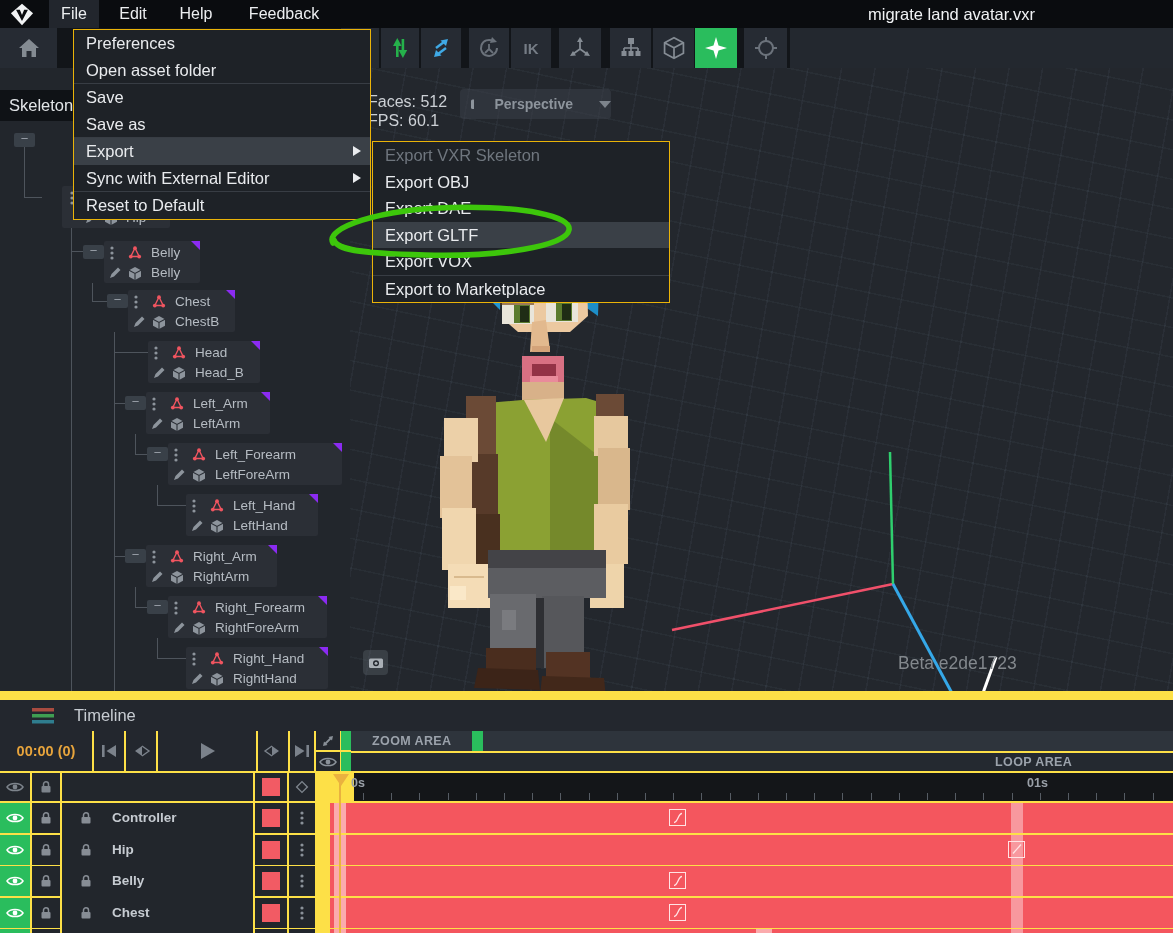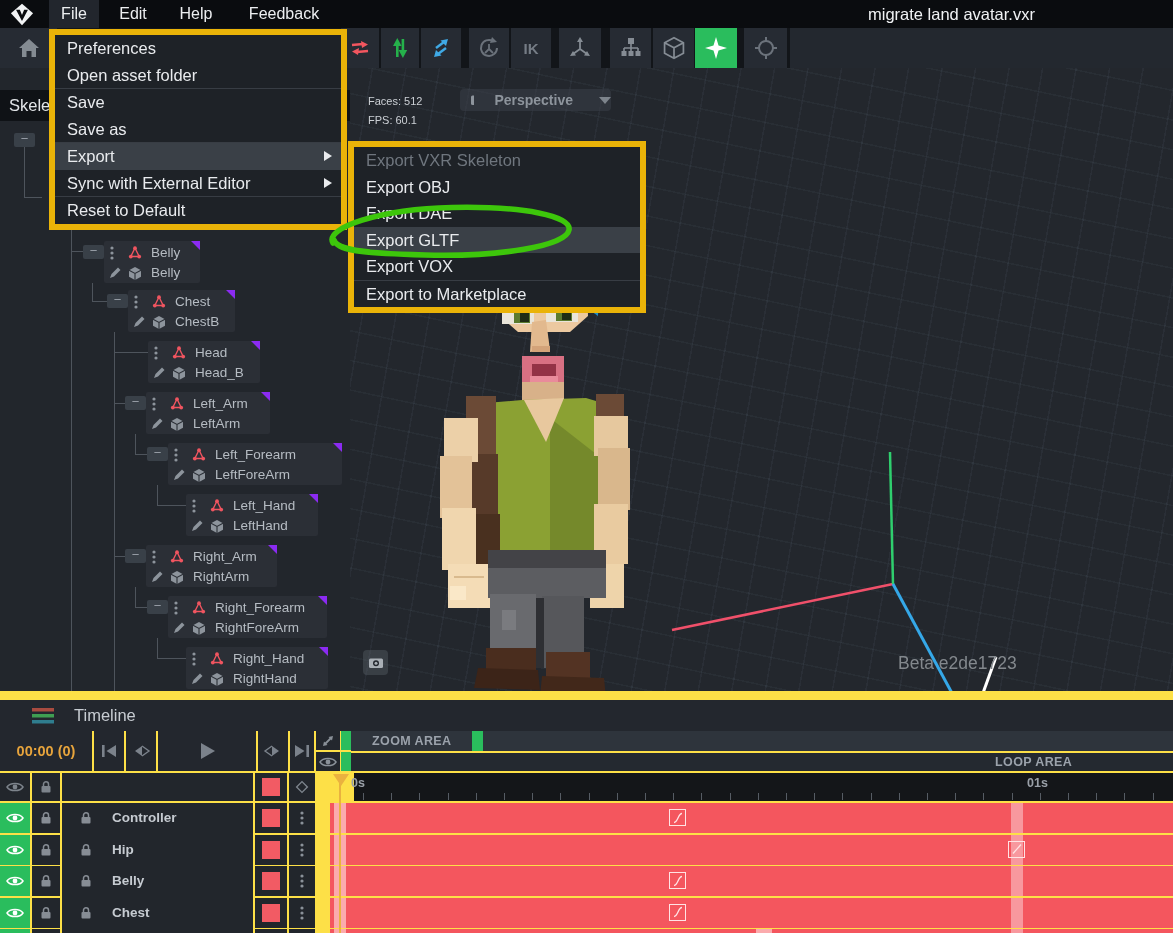--- a/index.html
+++ b/index.html
@@ -26,30 +26,30 @@
          font-size:13px;line-height:12px;text-align:center;}
   .vline,.hline{position:absolute;background:#4e545c;}
   .vline{width:1px;} .hline{height:1px;}
   .i{color:#8d949c;}
   .bonecol{color:#f05560;}
   
   #viewport{left:350px;top:68px;width:823px;height:623px;background:#23272d;overflow:hidden;z-index:1;}
   #grid{position:absolute;left:-40px;top:-30px;width:920px;height:700px;opacity:.9;background-image:
      repeating-linear-gradient(100deg, rgba(165,195,225,.06) 0 1.5px, transparent 1.5px 33px),
      repeating-linear-gradient(12deg, rgba(165,195,225,.05) 0 1.5px, transparent 1.5px 29px);}
-  #stats{position:absolute;left:18px;top:24px;color:#ccd0d5;font-size:11px;line-height:19px;}
-  #perspdrop{position:absolute;left:110px;top:21px;width:151px;height:22px;background:rgba(58,64,73,.55);
+  #stats{position:absolute;left:18px;top:24px;color:#ccd0d5;font-size:16px;line-height:19px;}
+  #perspdrop{position:absolute;left:110px;top:21px;width:151px;height:30px;background:rgba(58,64,73,.55);
              border-radius:4px;display:flex;align-items:center;gap:10px;}
   #persplabel{color:#8d949c;font-weight:bold;font-size:14px;margin-left:10px;}
   #caret{width:0;height:0;border-left:6px solid transparent;border-right:6px solid transparent;border-top:7px solid #7d848c;margin-left:16px;}
   #watermark{position:absolute;left:548px;top:585px;color:#83888d;font-size:17.5px;}
   #snapbtn{position:absolute;left:13px;top:582px;width:25px;height:25px;background:rgba(95,102,110,.38);border-radius:4px;
            display:flex;align-items:center;justify-content:center;}
   
-  .menu{position:absolute;background:#1e2227;border:6px solid #eab308;box-sizing:border-box;z-index:40;}
+  .menu{position:absolute;background:#1e2227;border:1px solid #eab308;box-sizing:border-box;z-index:40;margin-left:24px;}
   .mrow{position:relative;height:26.5px;line-height:26.5px;color:#e9ebee;font-size:16.5px;padding-left:12px;white-space:nowrap;}
   .mrow.hl{background:#3a4047;}
   .mrow.dis{color:#6f767e;}
   .mrow .subarrow{position:absolute;right:9px;top:8px;width:0;height:0;border-top:5.5px solid transparent;
         border-bottom:5.5px solid transparent;border-left:8px solid #e9ebee;}
   .msep{height:0;border-top:1px solid #383d44;}
   
   #timeline{left:0;top:691px;width:1173px;height:242px;background:#fde047;z-index:10;}
   #tl-header{position:absolute;left:0;top:9px;width:1173px;height:31px;background:#23272e;}
   #tl-title{position:absolute;left:74px;top:0;height:31px;line-height:31px;color:#c7ccd2;font-size:16.5px;}

